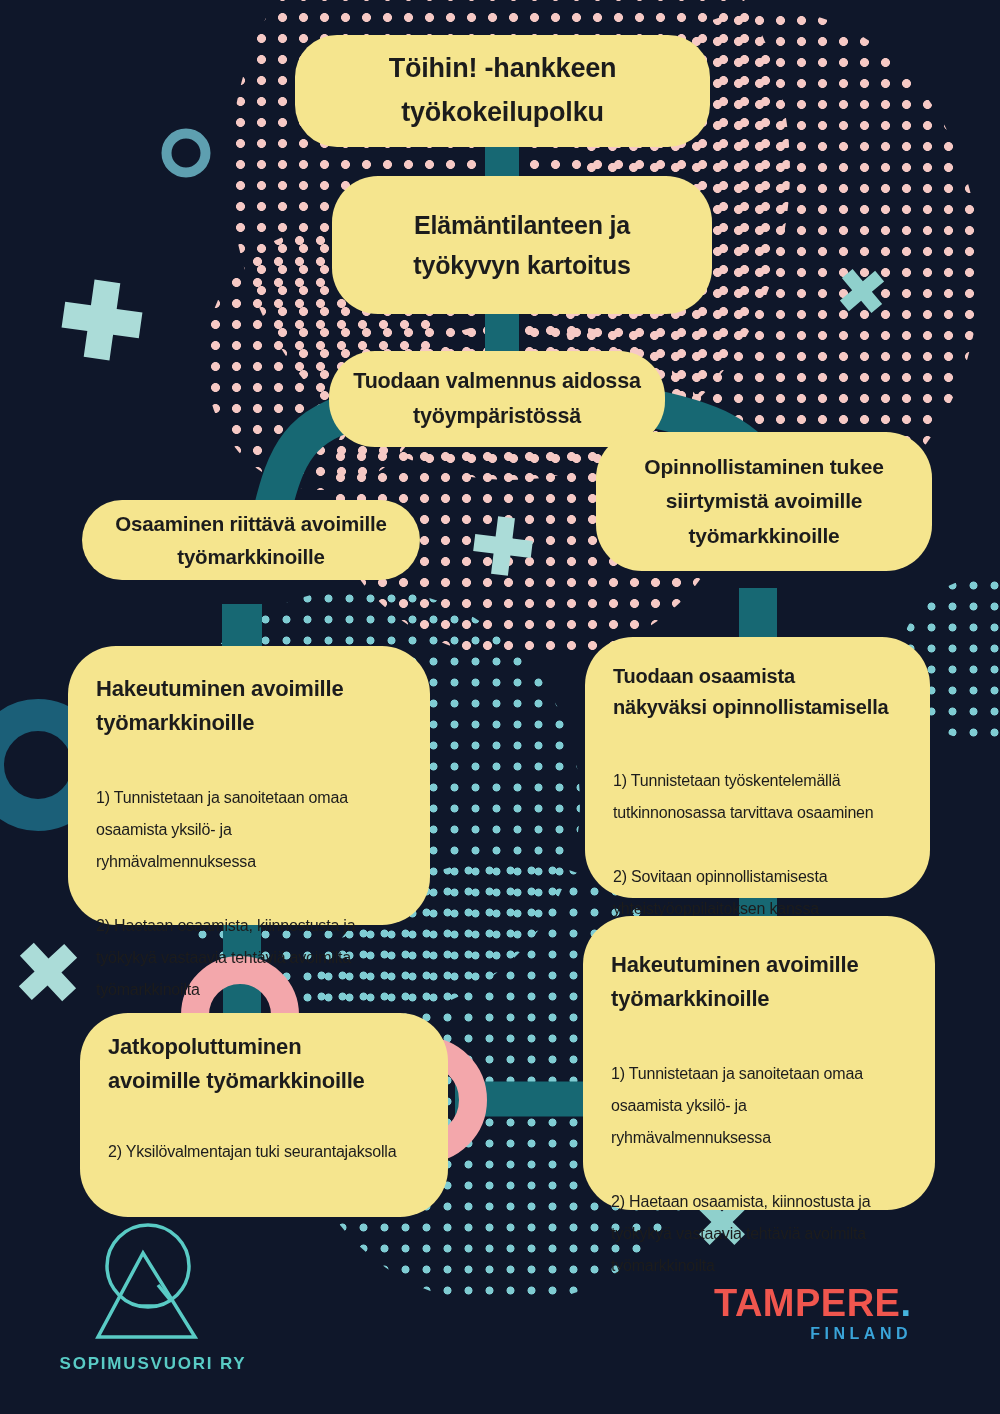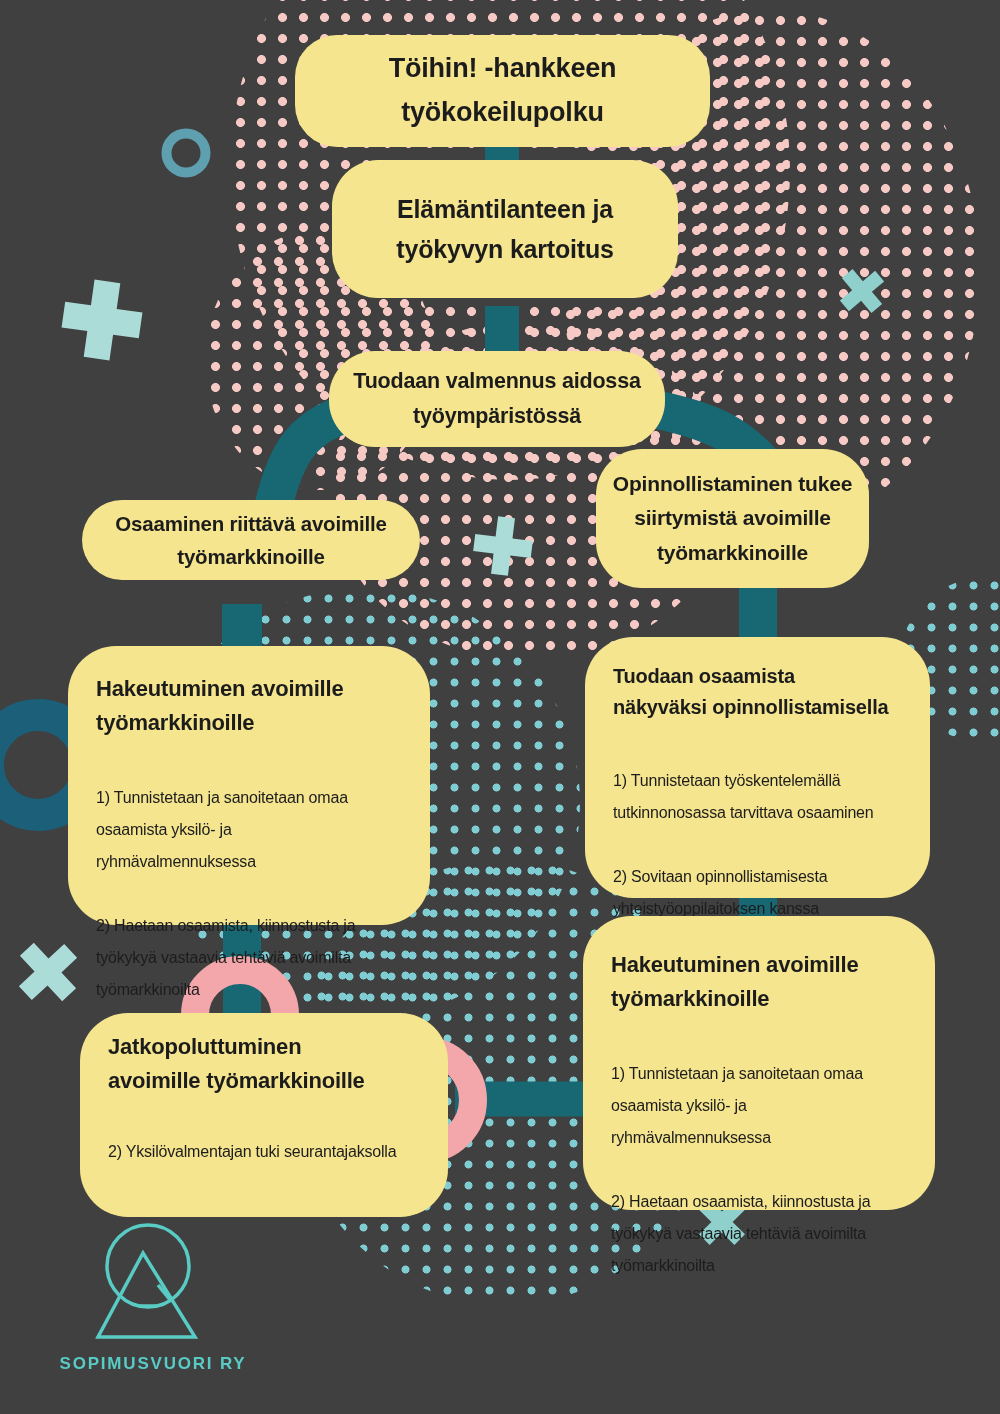--- a/index.html
+++ b/index.html
@@ -1,19 +1,19 @@
 <!DOCTYPE html>
 <html style="--box-yellow: #f5e58e; --connector-teal: #176873; --ring-dark-teal: #1b5f78; --ring-light-blue: #5e9fb0; --shape-teal-light: #abdcd8; --shape-teal-mid: #8fd0cc; --dots-pink: #f6c9c5; --dots-teal: #7fccd3; --ring-pink: #f3a7ab; --logo-turquoise: #59cbc5; --tampere-red: #f0564e; --tampere-dot-blue: #45b4dd; --tampere-blue: #3aa4d9;"><head>
 <meta charset="utf-8">
 <style>
   * { margin:0; padding:0; box-sizing:border-box; }
   html,body { background:#ffffff; }
   .poster {
     position:relative; width:1000px; height:1414px; margin:0 auto;
-    background:#404040; overflow:hidden;
+    background:#0f172a; overflow:hidden;
     font-family:"Liberation Sans", sans-serif; color:#1c1c1c;
   }
   
   .dots { position:absolute; border-radius:50%; }
   .dots-pink {
     background-image: radial-gradient(circle, var(--dots-pink,#f6c9c5) 4.1px, transparent 4.8px);
     background-size:21px 21px;
   }
   .dots-teal {
     background-image: radial-gradient(circle, var(--dots-teal,#7fccd3) 3.7px, transparent 4.3px);
@@ -91,36 +91,36 @@
     </g>
     <circle cx="240" cy="1015" r="45" style="stroke:var(--ring-pink,#f3a7ab)" stroke-width="28" fill="none"></circle>
     <circle cx="424" cy="1100" r="49" style="stroke:var(--ring-pink,#f3a7ab)" stroke-width="28" fill="none"></circle>
   </svg>
 
   <div class="box center" style="left:295px; top:35px; width:415px; height:112px; border-radius:42px;">
     <div class="h fs27">Töihin! -hankkeen
 työkokeilupolku</div>
   </div>
 
-  <div class="box center" style="left:332px; top:160px; width:346px; height:138px;">
+  <div class="box center" style="left:332px; top:176px; width:380px; height:138px;">
     <div class="h fs25">Elämäntilanteen ja
 työkyvyn kartoitus</div>
   </div>
 
   <div class="box center" style="left:329px; top:351px; width:336px; height:96px;">
     <div class="h fs215">Tuodaan valmennus aidossa
 työympäristössä</div>
   </div>
 
   <div class="box center" style="left:82px; top:500px; width:338px; height:80px;">
     <div class="h fs205">Osaaminen riittävä avoimille
 työmarkkinoille</div>
   </div>
 
-  <div class="box center" style="left:596px; top:449px; width:273px; height:139px;">
+  <div class="box center" style="left:596px; top:432px; width:336px; height:139px;">
     <div class="h fs21">Opinnollistaminen tukee
 siirtymistä avoimille
 työmarkkinoille</div>
   </div>
 
   <div class="box detail" style="left:68px; top:646px; width:362px; height:279px;">
     <div class="h">Hakeutuminen avoimille
 työmarkkinoille</div>
     <div class="body">
       <div>1) Tunnistetaan ja sanoitetaan omaa
@@ -168,14 +168,18 @@
   <div class="sopimusvuori">
     <svg width="190" height="122" viewBox="0 0 190 122">
       <circle cx="90" cy="44" r="41" style="stroke:var(--logo-turquoise,#59cbc5)" stroke-width="3.5" fill="none"></circle>
       <path d="M85 31 L40 115 L137 115 Z" style="stroke:var(--logo-turquoise,#59cbc5)" stroke-width="3.5" fill="none" stroke-linejoin="miter"></path>
       <path d="M100 63 L113 79" style="stroke:var(--logo-turquoise,#59cbc5)" stroke-width="3.5" fill="none"></path>
       <path d="M81 84 L99 84" style="stroke:var(--logo-turquoise,#59cbc5)" stroke-width="3.5" fill="none"></path>
     </svg>
     <div class="label">SOPIMUSVUORI RY</div>
   </div>
 
+  <div class="tampere">
+    <div><span class="word">TAMPERE</span><span class="dot">.</span></div>
+    <div class="country">FINLAND</div>
+  </div>
 
 </div>
 
 </body></html>

